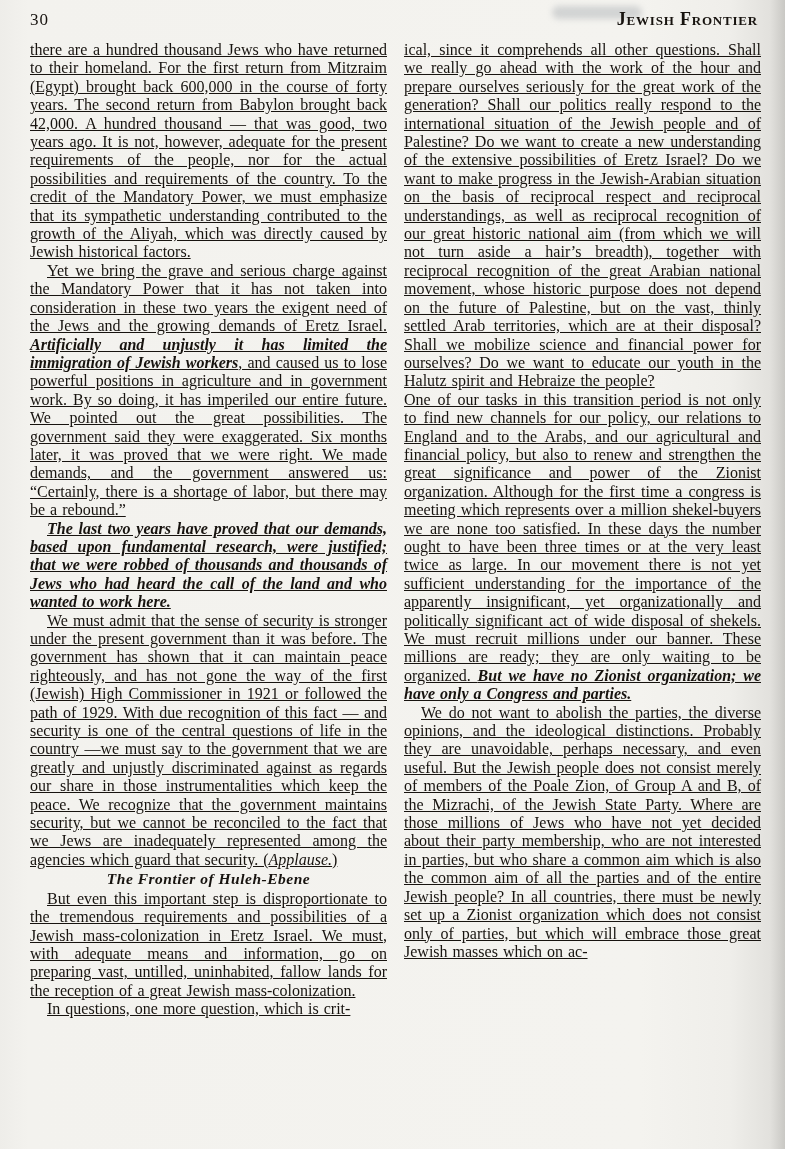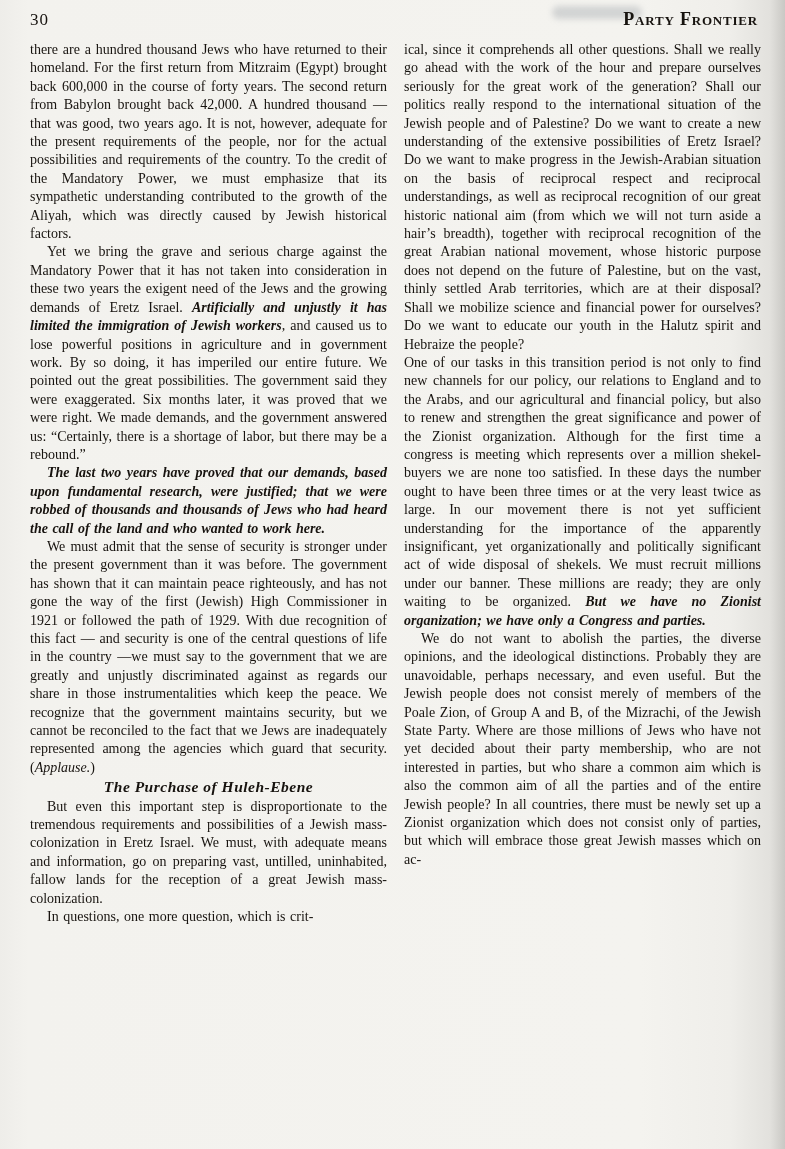--- a/index.html
+++ b/index.html
@@ -34,23 +34,24 @@
     letter-spacing: .8px;
   }
   .columns {
     position: absolute; top: 41px; left: 30px;
     display: flex; gap: 17px;
   }
   .col { width: 357px; }
   .para {
     margin: 0;
     text-align: justify;
-    font-size: 14px;
+    font-size: 16px;
     line-height: 18.4px;
     word-spacing: 1px;
+    text-decoration: underline;
   }
   .indent { text-indent: 17px; }
   .seg-i { font-style: italic; }
   .seg-e { font-style: italic; font-weight: 700; }
   .section-heading {
     margin: 1px 0 1px 0;
     text-align: center;
     font-style: italic; font-weight: 700;
     font-size: 15.5px; line-height: 18.4px;
     letter-spacing: .5px;
@@ -65,36 +66,36 @@
   }
 </style>
 </head>
 <body>
 
 <div class="page">
   <div class="scan-smudge"></div>
 
   <div class="header">
     <span class="page-number">30</span>
-    <span class="journal-title">Party Frontier</span>
+    <span class="journal-title">Jewish Frontier</span>
   </div>
 
   <div class="columns">
 
     <div class="col">
       <p class="para"><span>there are a hundred thousand Jews who have returned to their homeland.  For the first return from Mitzraim (Egypt) brought back 600,000 in the course of forty years.  The second return from Babylon brought back 42,000.  A hundred thousand — that was good, two years ago.  It is not, however, adequate for the present requirements of the people, nor for the actual possibilities and requirements of the country.  To the credit of the Mandatory Power, we must emphasize that its sympathetic understanding contributed to the growth of the Aliyah, which was directly caused by Jewish historical factors.</span></p>
 
       <p class="para indent"><span>Yet we bring the grave and serious charge against the Mandatory Power that it has not taken into consideration in these two years the exigent need of the Jews and the growing demands of Eretz Israel.  </span><span class="seg-e">Artificially and unjustly it has limited the immigration of Jewish workers</span><span>, and caused us to lose powerful positions in agriculture and in government work.  By so doing, it has imperiled our entire future.  We pointed out the great possibilities.  The government said they were exaggerated. Six months later, it was proved that we were right. We made demands, and the government answered us: “Certainly, there is a shortage of labor, but there may be a rebound.”</span></p>
 
       <p class="para indent"><span class="seg-e">The last two years have proved that our demands, based upon fundamental research, were justified; that we were robbed of thousands and thousands of Jews who had heard the call of the land and who wanted to work here.</span></p>
 
       <p class="para indent"><span>We must admit that the sense of security is stronger under the present government than it was before.  The government has shown that it can maintain peace righteously, and has not gone the way of the first (Jewish) High Commissioner in 1921 or followed the path of 1929.  With due recognition of this fact — and security is one of the central questions of life in the country —we must say to the government that we are greatly and unjustly discriminated against as regards our share in those instrumentalities which keep the peace.  We recognize that the government maintains security, but we cannot be reconciled to the fact that we Jews are inadequately represented among the agencies which guard that security.  (</span><span class="seg-i">Applause.</span><span>)</span></p>
 
 
-      <h3 class="section-heading">The Purchase of Huleh-Ebene</h3>
+      <h3 class="section-heading">The Frontier of Huleh-Ebene</h3>
 
       <p class="para indent"><span>But even this important step is disproportionate to the tremendous requirements and possibilities of a Jewish mass-colonization in Eretz Israel. We must, with adequate means and information, go on preparing vast, untilled, uninhabited, fallow lands for the reception of a great Jewish mass-colonization.</span></p>
 
       <p class="para indent"><span>In questions, one more question, which is crit-</span></p>
     </div>
 
     <div class="col">
       <p class="para"><span>ical, since it comprehends all other questions. Shall we really go ahead with the work of the hour and prepare ourselves seriously for the great work of the generation?  Shall our politics really respond to the international situation of the Jewish people and of Palestine?  Do we want to create a new understanding of the extensive possibilities of Eretz Israel?  Do we want to make progress in the Jewish-Arabian situation on the basis of reciprocal respect and reciprocal understandings, as well as reciprocal recognition of our great historic national aim (from which we will not turn aside a hair’s breadth), together with reciprocal recognition of the great Arabian national movement, whose historic purpose does not depend on the future of Palestine, but on the vast, thinly settled Arab territories, which are at their disposal?  Shall we mobilize science and financial power for ourselves?  Do we want to educate our youth in the Halutz spirit and Hebraize the people?</span></p>
 
 

